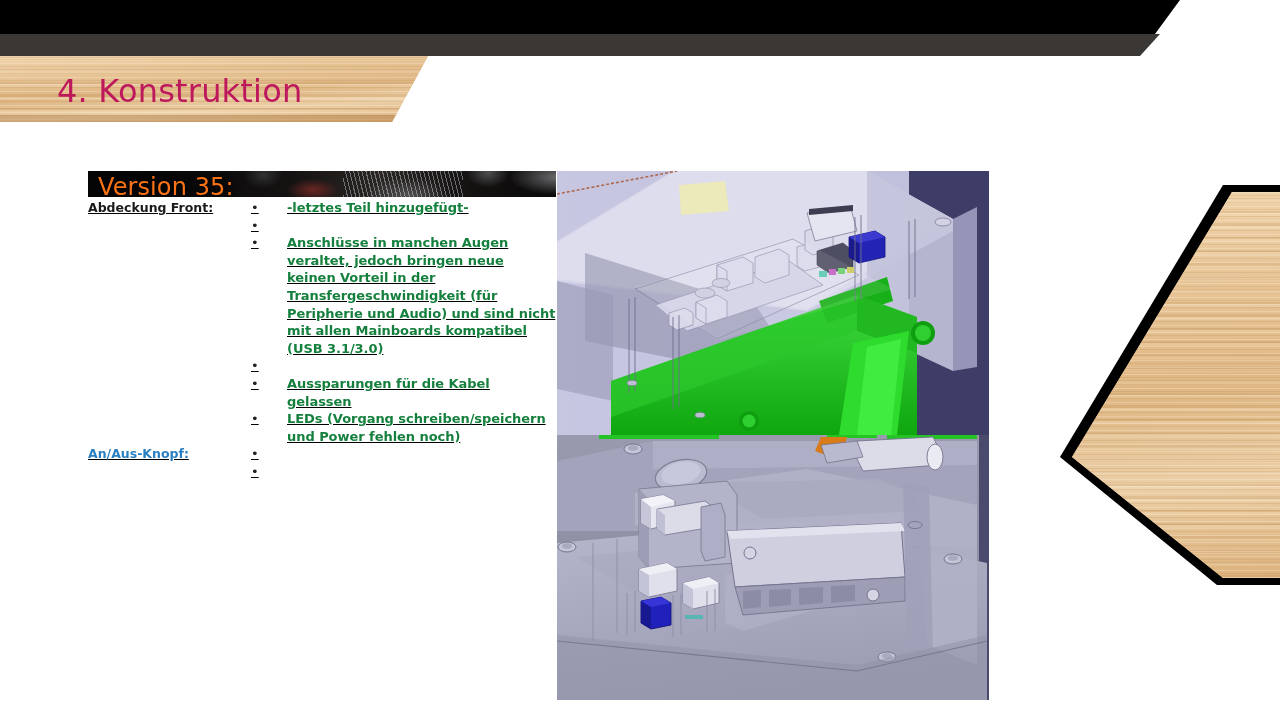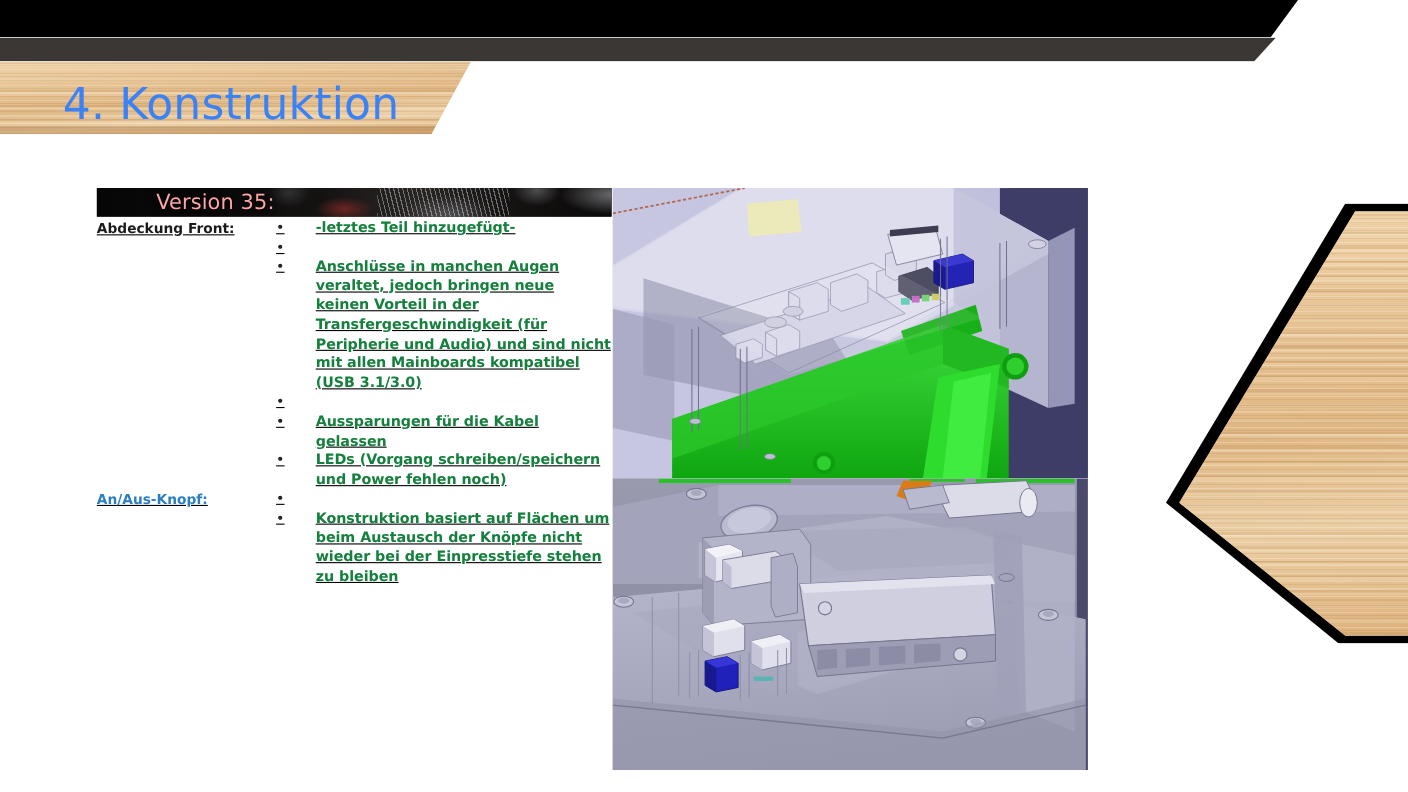--- a/index.html
+++ b/index.html
@@ -46,21 +46,21 @@
     position: absolute; left: 0; top: 56px; width: 428px; height: 66px;
     -webkit-clip-path: polygon(0 0, 428px 0, 392px 66px, 0 66px);
     clip-path: polygon(0 0, 428px 0, 392px 66px, 0 66px);
   }
   .title-plate::after {
     content: ""; position: absolute; left: 0; bottom: 0; width: 100%; height: 7px;
     background: linear-gradient(180deg, rgba(140,92,42,0.30), rgba(190,140,86,0.55));
   }
   .slide-title {
     position: absolute; left: 57px; top: 72px;
-    font-size: 40px; font-weight: 400; color: #3b82f6;
+    font-size: 32px; font-weight: 400; color: #be185d;
     letter-spacing: .2px; white-space: nowrap;
     font-family: "DejaVu Sans", "Liberation Sans", sans-serif;
   }
 
   
   .version-banner {
     position: absolute; left: 88px; top: 171px; width: 468px; height: 26px;
     overflow: hidden; background: #0c0a09;
   }
   .version-banner .photo {
@@ -71,23 +71,22 @@
       repeating-linear-gradient(76deg,
         rgba(226,226,232,0.42) 0px, rgba(226,226,232,0.42) 1px,
         rgba(20,20,22,0.10) 1px, rgba(20,20,22,0.10) 4px) 255px 0 / 120px 100% no-repeat,
       radial-gradient(ellipse 58px 24px at 320px 24px, rgba(150,150,158,0.45), rgba(150,150,158,0) 72%),
       radial-gradient(ellipse 30px 20px at 400px 2px, rgba(190,190,198,0.35), rgba(190,190,198,0) 72%),
       radial-gradient(ellipse 26px 18px at 175px 4px, rgba(96,96,104,0.40), rgba(96,96,104,0) 75%),
       linear-gradient(95deg, #070606 0%, #0b0a0a 22%, #151312 44%, #2a2724 62%, #141211 82%, #090808 100%);
   }
   .version-banner .vtext {
     position: absolute; left: 10px; top: 2px;
-    color: #fca5a5; font-size: 19px; font-weight: 400; letter-spacing: .1px;
+    color: #f97316; font-size: 24px; font-weight: 400; letter-spacing: .1px;
     text-shadow: 0 0 5px rgba(0,0,0,0.95), 0 0 10px rgba(0,0,0,0.8);
-    margin-left: 44px;
   }
 
   
   .content { position: absolute; left: 88px; top: 199px; width: 468px; }
   .row { display: flex; align-items: flex-start; text-decoration: underline; }
   .lead {
     width: 160px; flex: 0 0 160px;
     font-size: 12.5px; font-weight: 700; color: #1a1a1a;
     line-height: 17.6px; padding-top: 0px;
   }
@@ -170,21 +169,20 @@
         </div>
       </div>
       <div class="row">
         <div class="lead accent">An/Aus-Knopf:</div>
         <div class="bullets">
           <div class="bullet">
             <span class="dot">•</span>
           </div>
           <div class="bullet">
             <span class="dot">•</span>
-            <span class="txt">Konstruktion basiert auf Flächen um beim Austausch der Knöpfe nicht wieder bei der Einpresstiefe stehen zu bleiben</span>
           </div>
         </div>
       </div>
     </div>
 
   <div class="cad" id="cad-top">
     <svg width="432" height="264" viewBox="0 0 432 264">
       <defs>
         <linearGradient id="gTopBg" x1="0" y1="0" x2="1" y2="0">
           <stop offset="0" stop-color="#c7c7e2"></stop>

